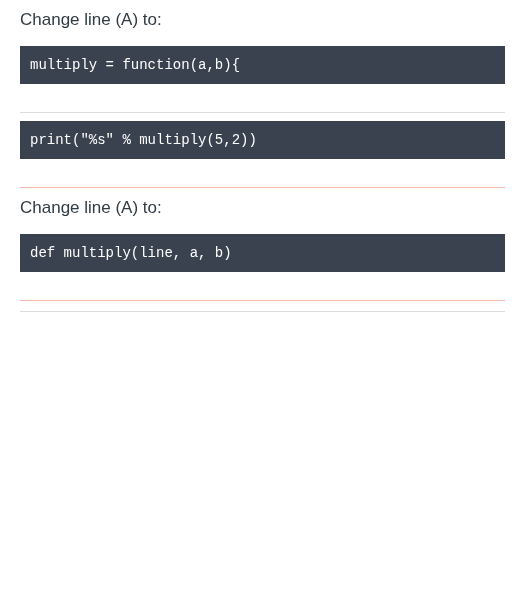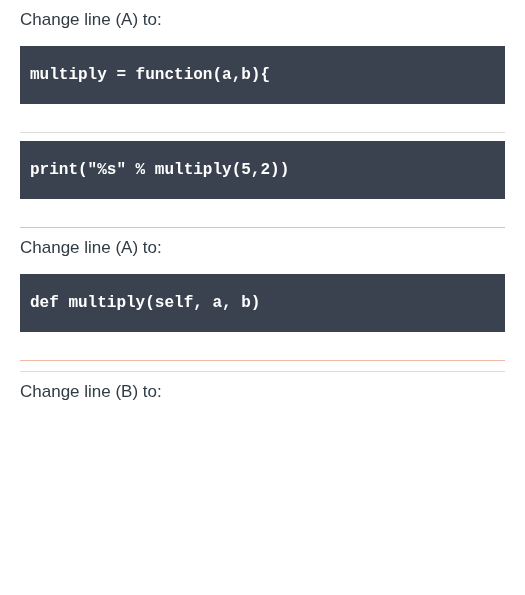--- a/index.html
+++ b/index.html
@@ -18,23 +18,23 @@
   .prompt-text {
     font-size: 17px;
     color: #303b44;
     margin-bottom: 14px;
     line-height: 1.4;
   }
   .code-block {
     background: #39424e;
     color: #ffffff;
     font-family: "Menlo", "Consolas", "Courier New", monospace;
-    font-size: 16px;
-    font-weight: 700;
-    padding: 20px 10px;
+    font-size: 14px;
+    font-weight: 400;
+    padding: 11px 10px;
     white-space: pre;
     overflow-x: auto;
   }
   .divider {
     border: none;
     border-top: 1px solid #dcdcdc;
     margin: 0;
   }
   .divider-red {
     border: none;
@@ -53,22 +53,21 @@
 <hr class="divider">
 
 <div class="option-block">
   <div class="code-block">print("%s" % multiply(5,2))</div>
 </div>
 
 <hr class="divider-red">
 
 <div class="option-block">
   <p class="prompt-text">Change line (A) to:</p>
-  <div class="code-block">def multiply(self, a, b)</div>
+  <div class="code-block">def multiply(line, a, b)</div>
 </div>
 
 <hr class="divider-red">
 <div style="height:10px"></div>
 <hr class="divider">
 
 <div class="option-block">
-  <p class="prompt-text">Change line (B) to:</p>
 </div>
 
 </body></html>

